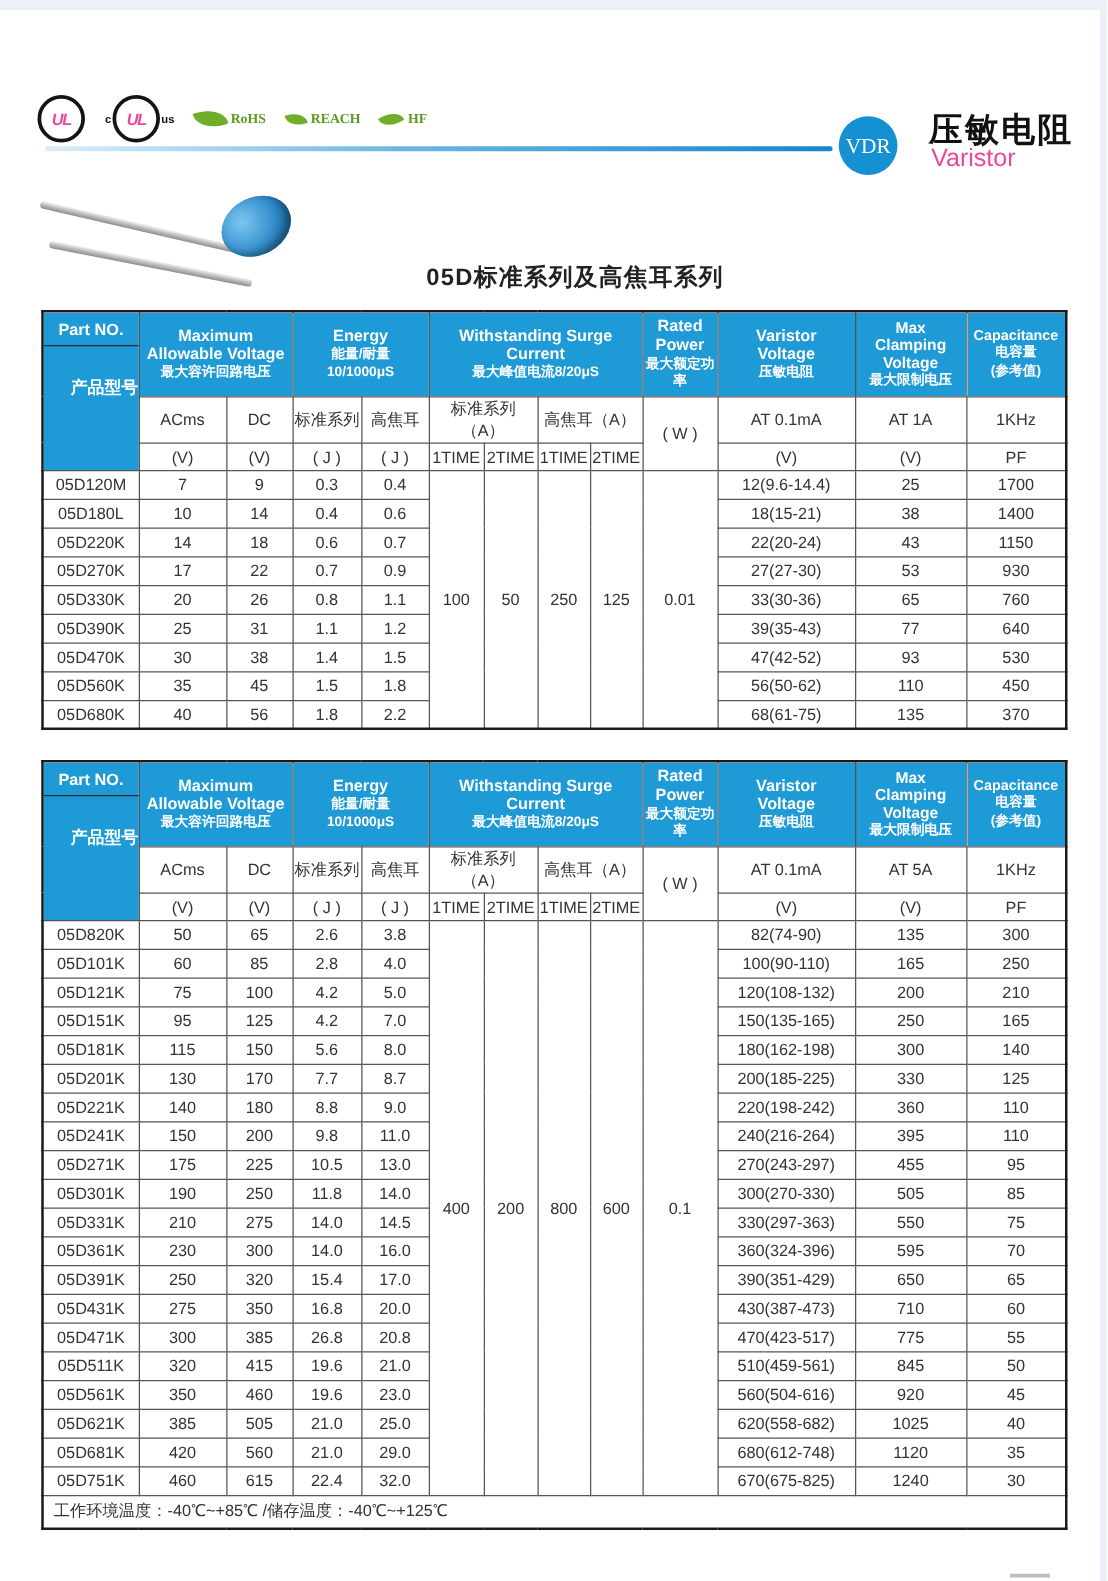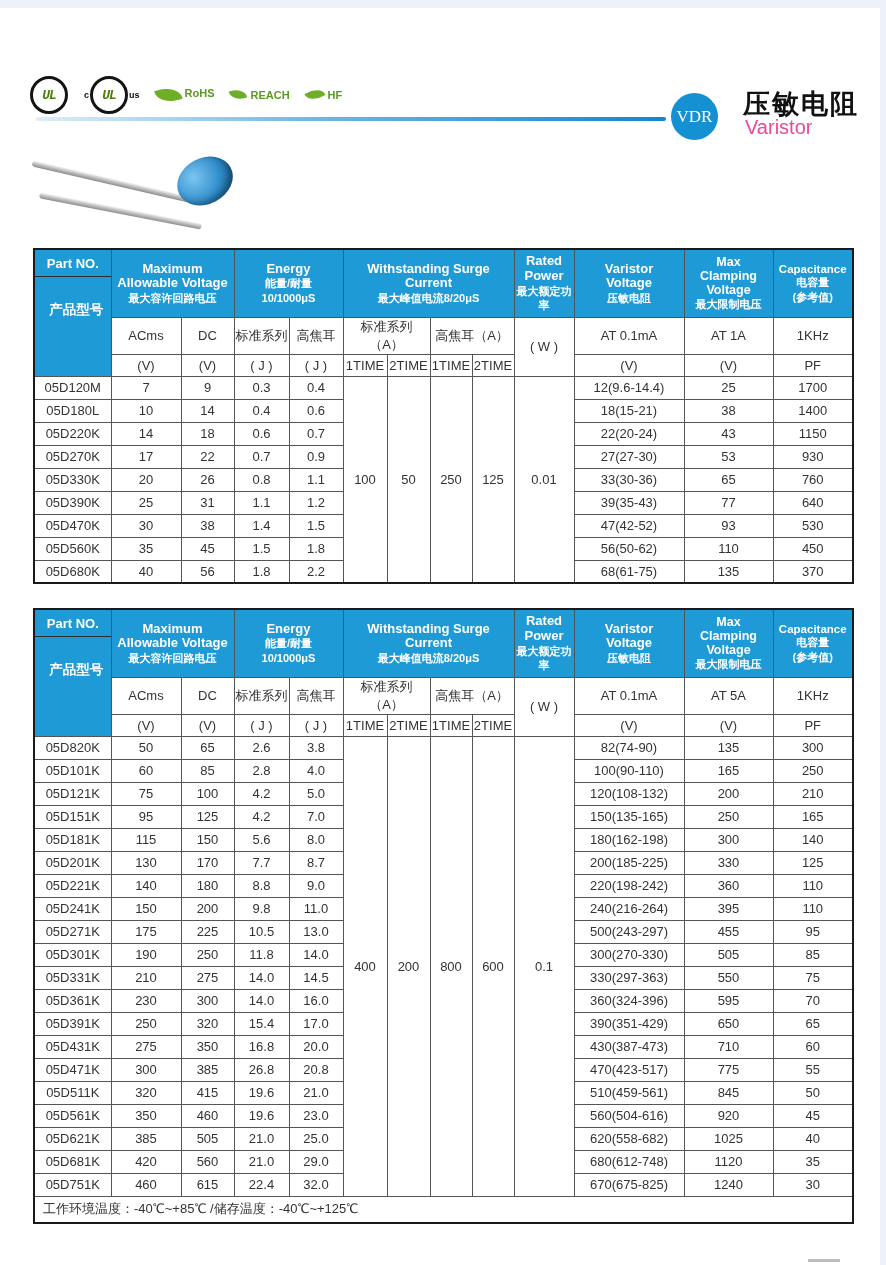--- a/index.html
+++ b/index.html
@@ -6,23 +6,23 @@
   .page{position:relative;width:886px;height:1265px;background:#ffffff;overflow:hidden;
         font-family:"Liberation Sans",sans-serif;color:#333;}
   .topbar{position:absolute;top:0;left:0;width:886px;height:8px;background:#ECF1F9;}
   .rightbar{position:absolute;top:0;right:0;width:6px;height:1265px;background:#ECF1F9;}
 
   
   .certs{position:absolute;left:30px;top:76px;display:flex;align-items:center;gap:16px;}
   .ul-wrap{display:flex;align-items:center;gap:1px;}
   .ul-badge{width:32px;height:32px;border:3px solid #141414;border-radius:50%;background:#fff;
             display:flex;align-items:center;justify-content:center;}
-  .ul-badge span{font-weight:bold;font-size:13px;font-style:italic;letter-spacing:-1px;color:#4d7c0f;font-family:Liberation Mono, monospace;}
+  .ul-badge span{font-weight:bold;font-size:13px;font-style:italic;letter-spacing:-1px;color:#ec4899;}
   .ul-small{font-size:9px;font-weight:bold;color:#111;}
-  .cert{display:flex;align-items:flex-start;gap:4px;}
+  .cert{display:flex;align-items:center;gap:4px;font-family:Liberation Serif, serif;}
   .leaf{width:25px;height:16px;background:#6fae27;border-radius:0 95% 8% 95%;transform:rotate(-18deg);}
   .leaf.small{width:16px;height:11px;}
   .leaf.small2{width:18px;height:11px;transform:rotate(-30deg);}
   .cert-label{color:#5a9a1f;font-size:11px;font-weight:bold;}
 
   
   .hline{position:absolute;left:36px;top:117px;width:630px;height:4px;border-radius:2px;
          background:linear-gradient(to right,#dceef9 0%,#6db6e4 45%,#1387cc 100%);}
   .vdr-circle{position:absolute;left:671px;top:93px;width:47px;height:47px;border-radius:50%;
               background:#1590d2;color:#fff;display:flex;align-items:center;justify-content:center;
@@ -54,21 +54,21 @@
   .hrow3{height:22px;}
   .vtab tbody tr{height:23px;}
   .en{font-size:13px;line-height:1.12;padding:0 2px;}
   .cn{font-size:11px;line-height:1.3;}
   .cap-en{font-size:11.5px;}
   .clamp-en{font-size:12.5px;}
   .wrap120{max-width:125px;margin:0 auto;}
   .wrap76{max-width:76px;margin:0 auto;}
   .partcell{vertical-align:top;}
   .pen{height:26px;line-height:28px;border-bottom:1px solid #2b2b2b;font-size:13px;}
-  .pcn{margin-top:24px;text-align:center;padding-left:7px;font-size:13.5px;}
+  .pcn{margin-top:24px;text-align:right;padding-left:7px;font-size:13.5px;}
   .vtab td.note{text-align:left;padding-left:8px;font-size:13px;height:25px;color:#333;}
   .t1{left:33px;top:248px;}
   .t2{left:33px;top:608px;}
 
   .pagemark{position:absolute;right:46px;bottom:3px;width:32px;height:3px;background:#b9bcc0;}
 </style>
 </head>
 <body>
 
 <div class="page">
@@ -108,20 +108,21 @@
     </div>
   <div class="brand-cn">压敏电阻</div>
   <div class="brand-en">Varistor</div>
 
   <div class="photo">
     <div class="lead lead1"></div>
     <div class="lead lead2"></div>
     <div class="disc"></div>
   </div>
 
+  <div class="title">05D标准系列及高焦耳系列</div>
 
   <table class="vtab t1">
     <colgroup>
       <col style="width:77px">
         <col style="width:70px">
         <col style="width:53px">
       <col style="width:55px">
         <col style="width:54px">
         <col style="width:44px">
       <col style="width:43px">
@@ -458,21 +459,21 @@
           <td>240(216-264)</td>
           <td>395</td>
           <td>110</td>
         </tr>
         <tr>
           <td>05D271K</td>
           <td>175</td>
           <td>225</td>
           <td>10.5</td>
           <td>13.0</td>
-          <td>500(243-297)</td>
+          <td>270(243-297)</td>
           <td>455</td>
           <td>95</td>
         </tr>
         <tr>
           <td>05D301K</td>
           <td>190</td>
           <td>250</td>
           <td>11.8</td>
           <td>14.0</td>
           <td>300(270-330)</td>

